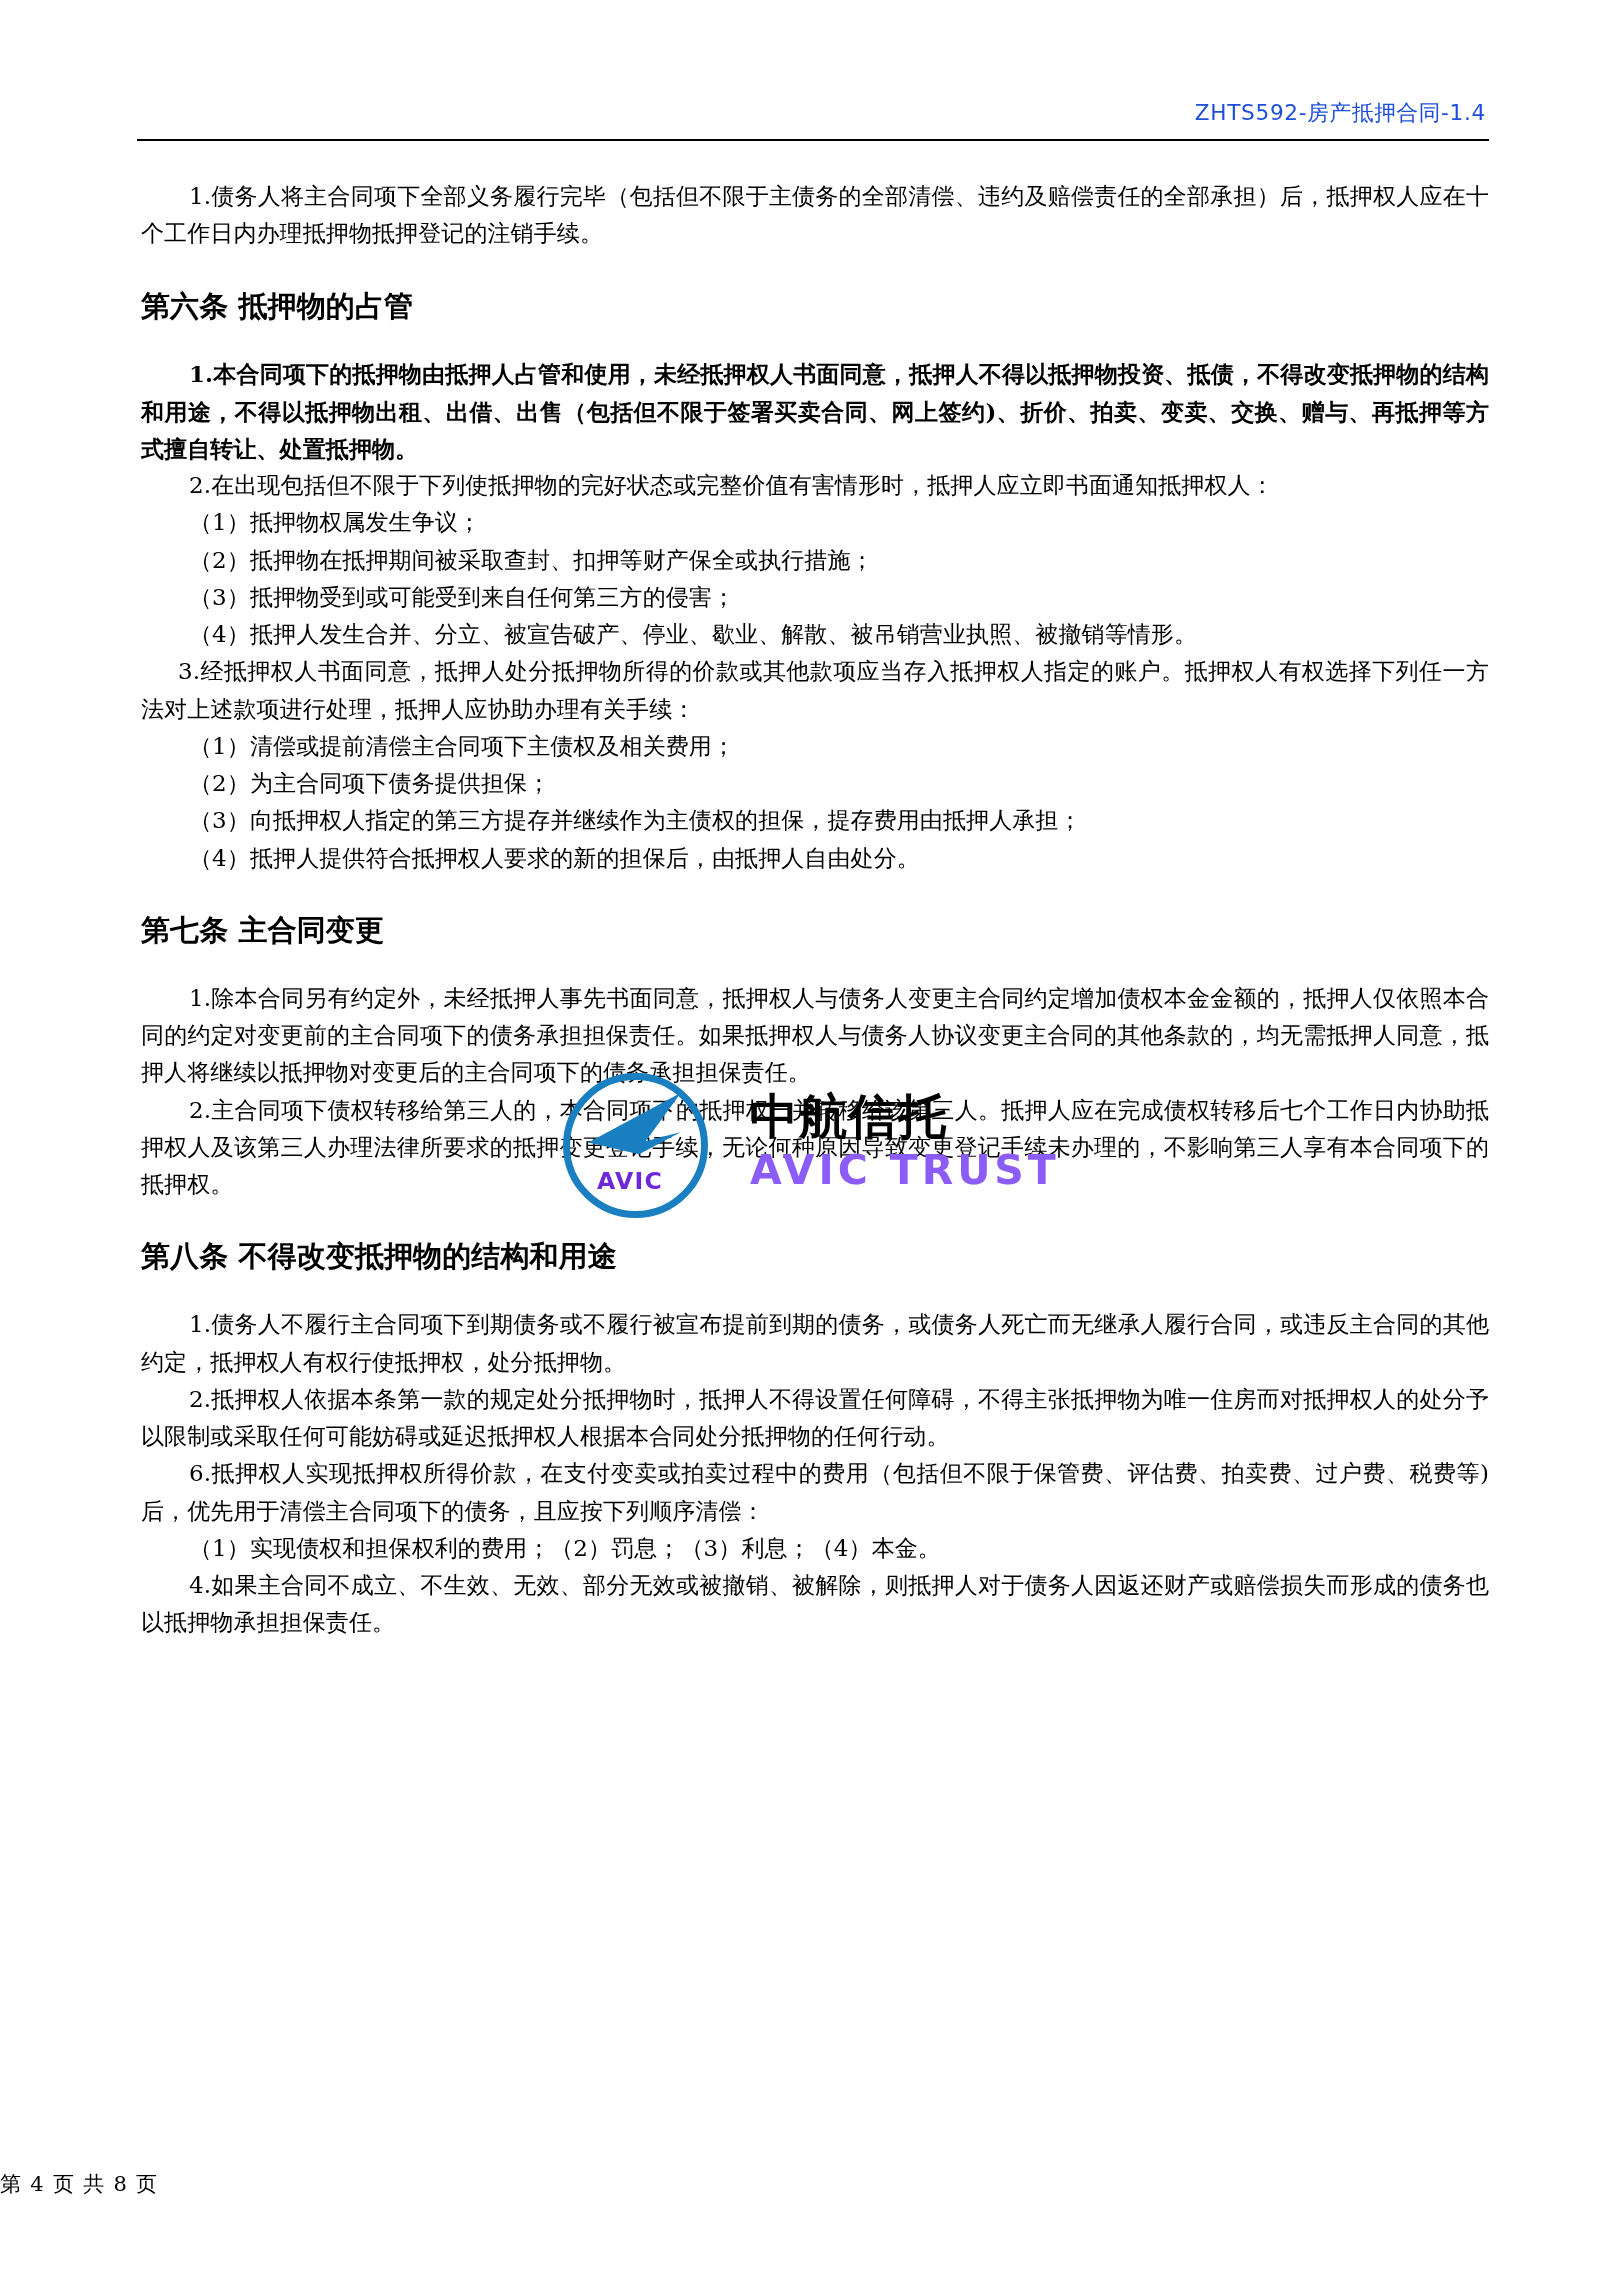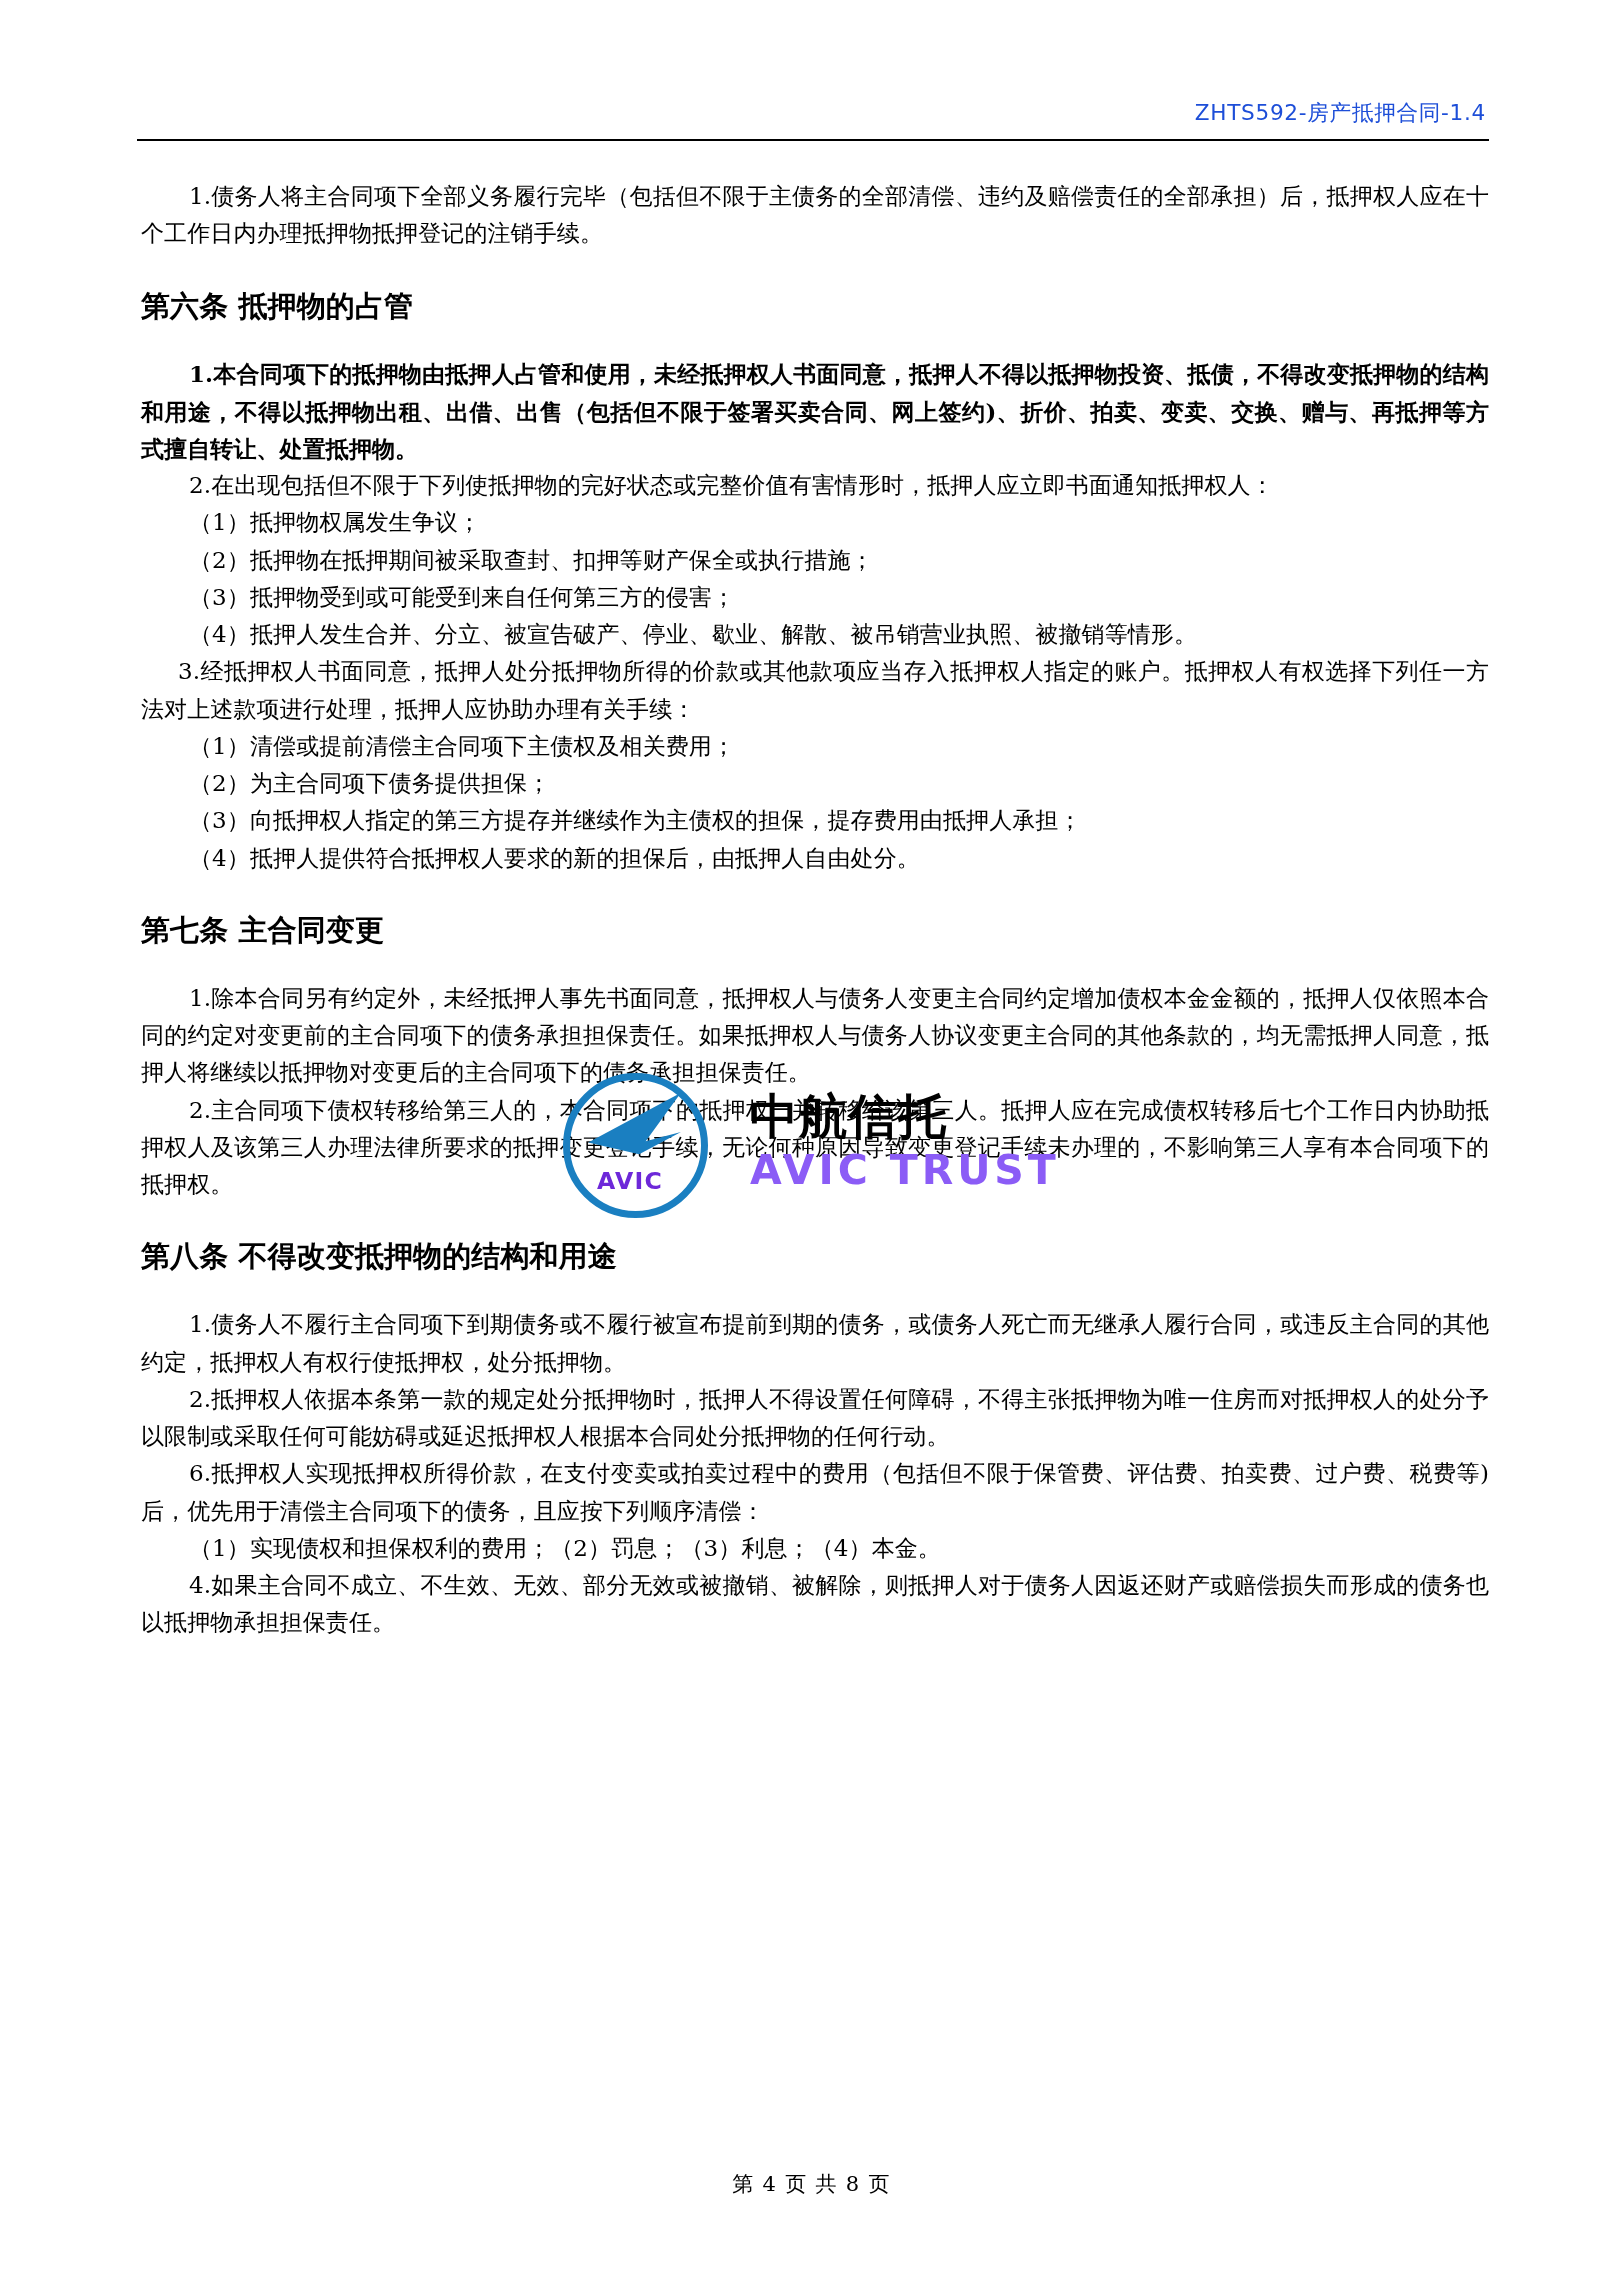--- a/index.html
+++ b/index.html
@@ -70,21 +70,21 @@
     height: 30px;
   }
   .gap-sect-sm {
     height: 26px;
   }
   .footer {
     position: absolute;
     bottom: 97px;
     left: 0;
     width: 100%;
-    text-align: center;
+    text-align: left;
     font-size: 21px;
     font-family: "DejaVu Serif", "Liberation Serif", serif;
     letter-spacing: 1.3px;
   }
   
   .watermark {
     position: absolute;
     left: 563px;
     top: 1073px;
     width: 517px;

